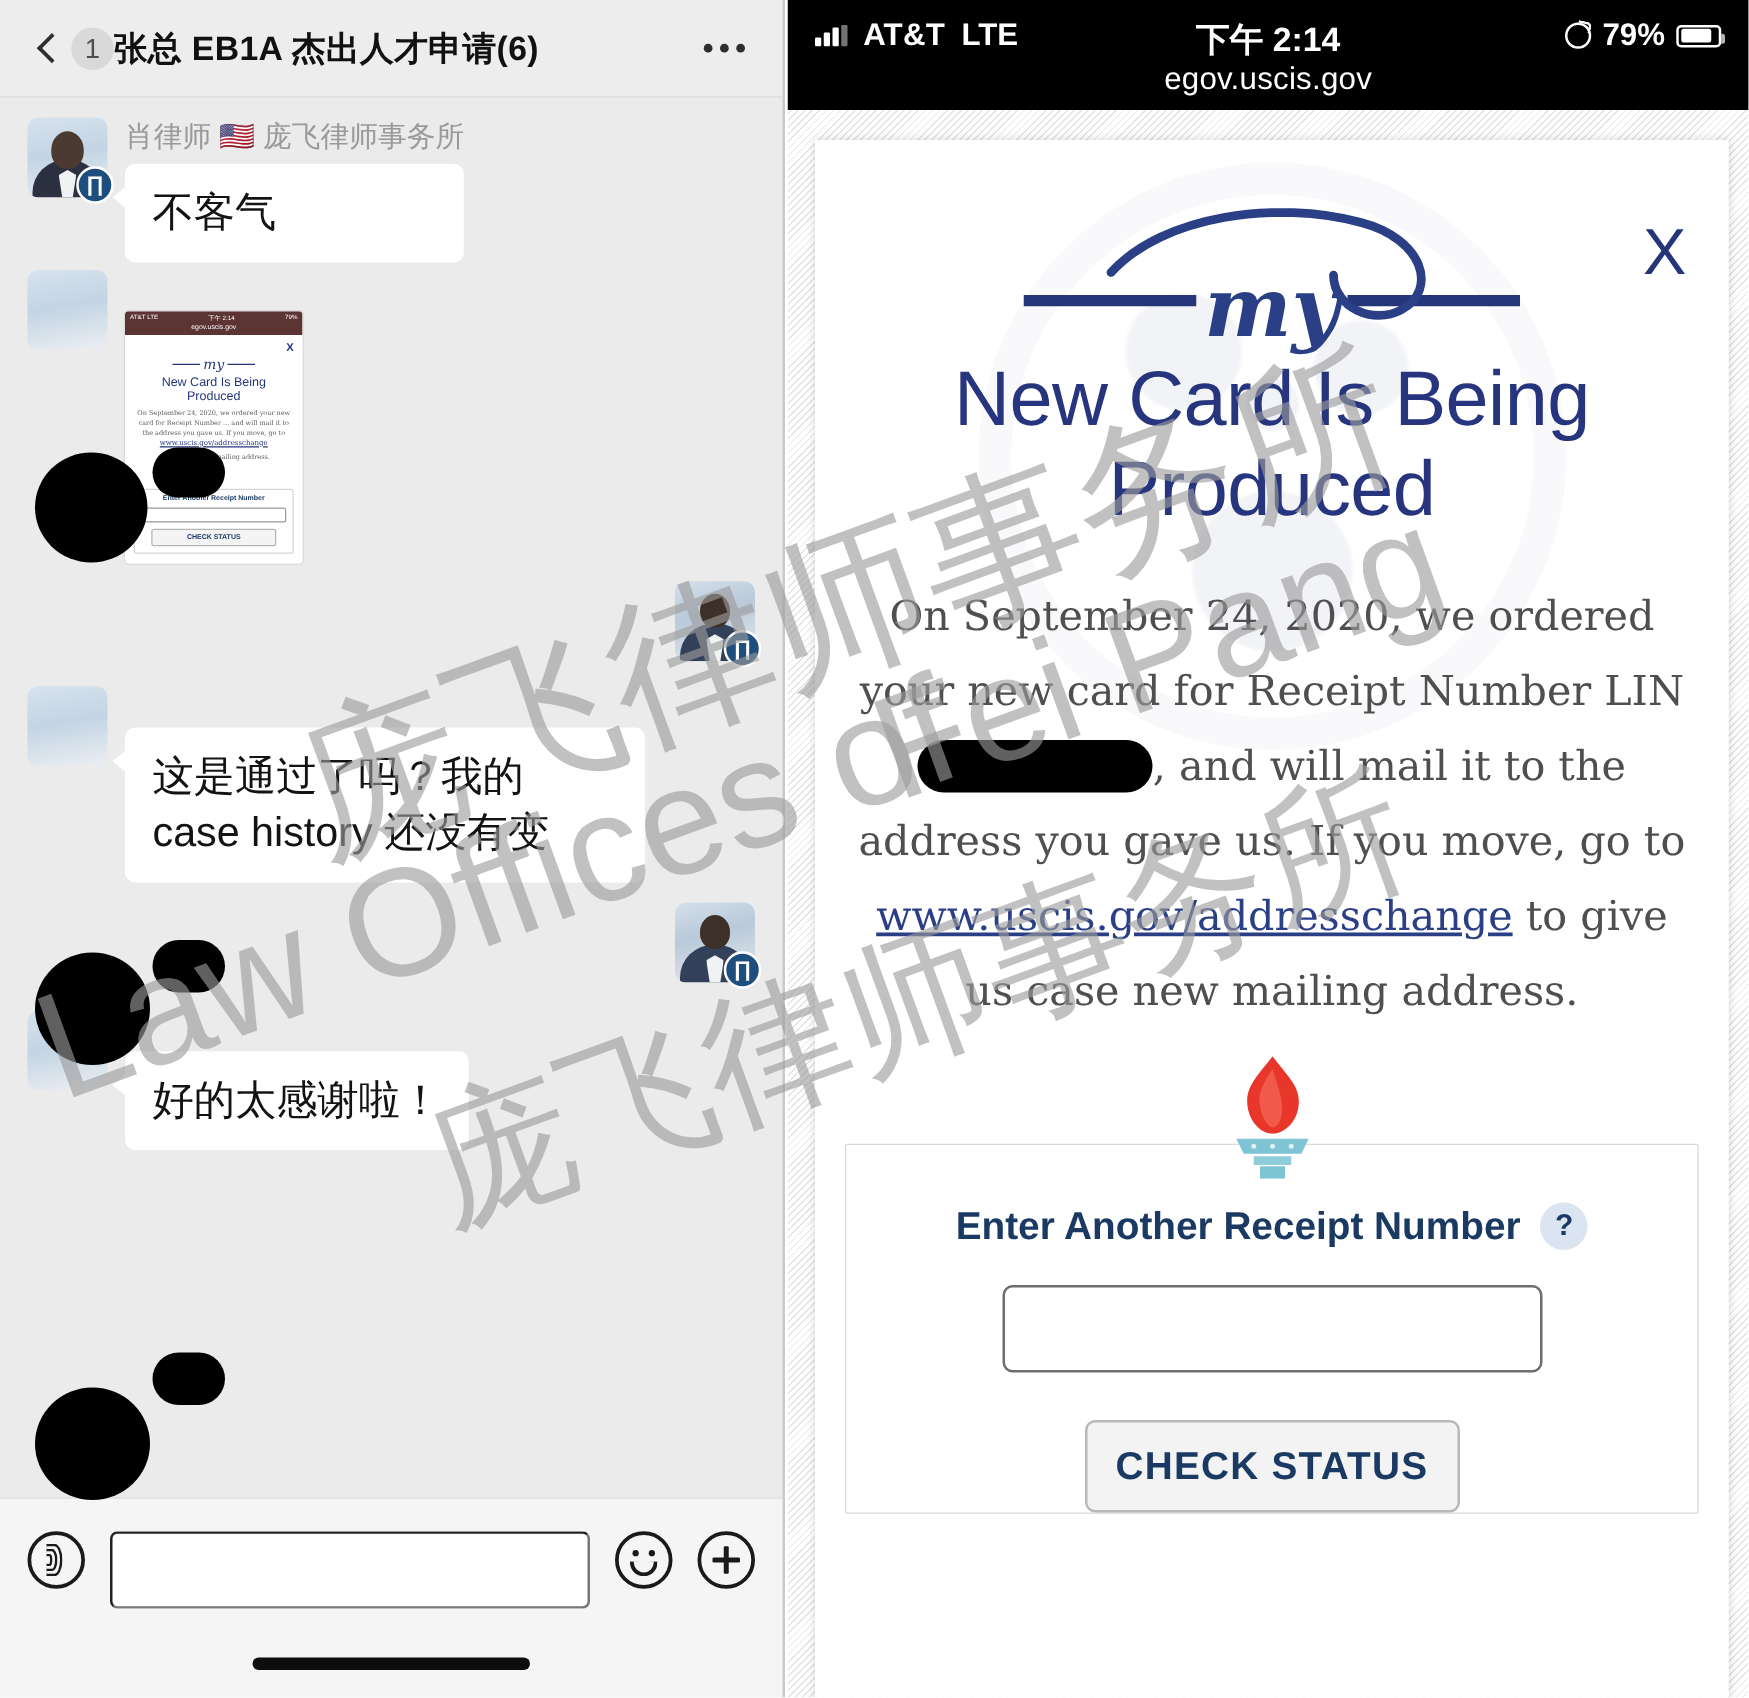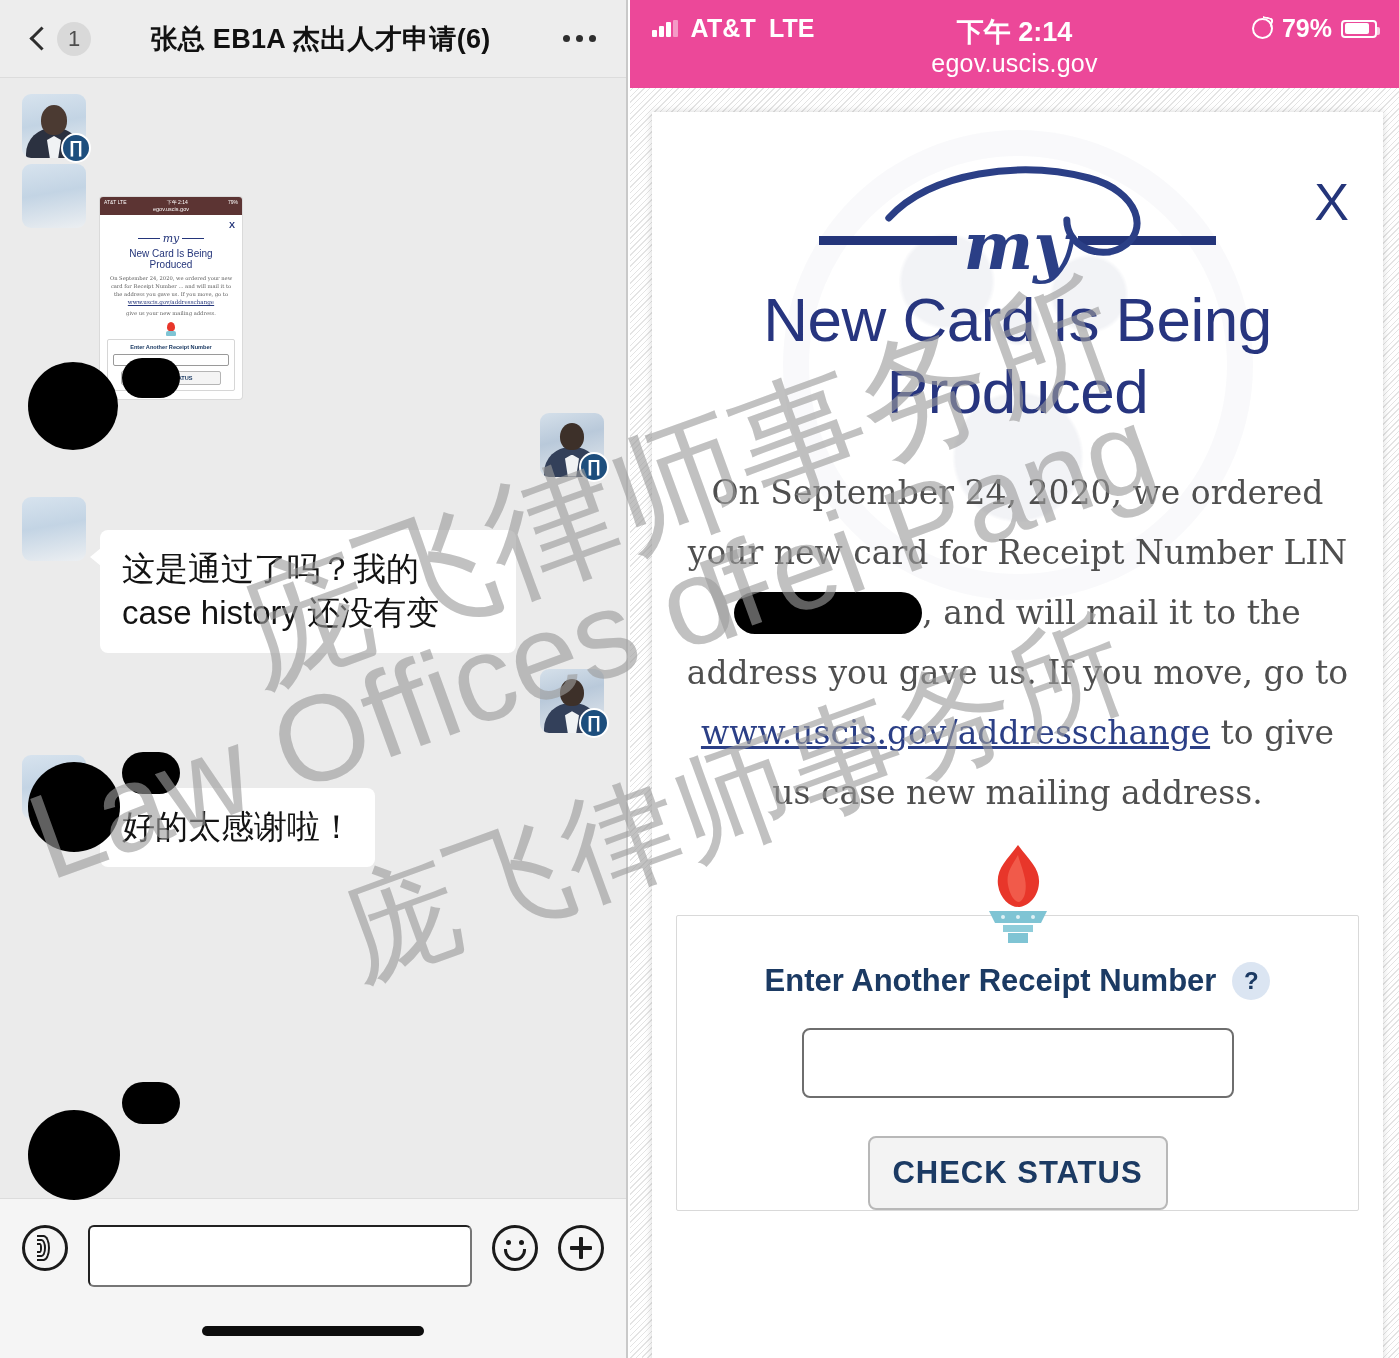--- a/index.html
+++ b/index.html
@@ -47,21 +47,21 @@
   }
   .wx-back { display: flex; align-items: center; gap: 11px; }
   .chev-left { width: 16px; height: 26px; position: relative; }
   .chev-left::before { content:""; position:absolute; left:3px; top:4px; width:14px; height:14px;
     border-left: 3.5px solid #2e2e2e; border-bottom: 3.5px solid #2e2e2e; transform: rotate(45deg); }
   .unread-pill {
     min-width: 34px; height: 34px; border-radius: 17px; background: #d9d9d9;
     color: #4d4d4d; font-size: 22px; display:flex; align-items:center; justify-content:center;
     padding: 0 10px;
   }
-  .wx-title { flex: 1; text-align: center; font-size: 27px; font-weight: 700; color: #111; letter-spacing: 0.3px; }
+  .wx-title { flex: 1; font-size: 27px; font-weight: 700; color: #111; letter-spacing: 0.3px; }
   .wx-more { width: 46px; display:flex; align-items:center; justify-content:flex-end; gap:6px; }
   .wx-more i { width: 7px; height: 7px; border-radius: 50%; background: #2e2e2e; display:block; }
 
   .wx-msgs { position: relative; height: 1040px; padding: 16px 0 0 0; }
 
   .msg-row { display: flex; padding: 0 22px; margin-bottom: 6px; position: relative; }
   .msg-row.left { justify-content: flex-start; }
   .msg-row.right { justify-content: flex-end; }
 
   .avatar { width: 64px; height: 64px; border-radius: 9px; flex: none; position: relative; overflow: visible; }
@@ -147,21 +147,21 @@
   .plus-ic::before, .plus-ic::after { content:""; position:absolute; background:#1a1a1a; border-radius:1px; }
   .plus-ic::before { left: 9px; right: 9px; height: 3.2px; top: 50%; margin-top:-1.6px; }
   .plus-ic::after { top: 9px; bottom: 9px; width: 3.2px; left: 50%; margin-left:-1.6px; }
   .wx-textfield { flex: 1; height: 62px; background: #fff; border-radius: 6px; }
   .home-ind { position: absolute; left: 50%; bottom: 22px; transform: translateX(-50%);
      width: 222px; height: 10px; border-radius: 5px; background: #0d0d0d; }
 
   
   #uscis { position: absolute; left: 630px; top: 0; width: 769px; height: 1358px;
      background: #ffffff; overflow: hidden; }
-  .sf-statusbar { height: 88px; background: #ec4899; color: #fff; position: relative;
+  .sf-statusbar { height: 88px; background: #000000; color: #fff; position: relative;
      padding: 14px 22px 0 22px; }
   .sf-top { display: flex; align-items: center; justify-content: space-between; }
   .sf-left { display:flex; align-items:center; gap: 13px; }
   .sf-bars { display:flex; align-items: flex-end; gap: 2.5px; height: 17px; }
   .sf-bars i { display:block; width: 4.5px; background:#fff; border-radius:1px; }
   .sf-bars i:nth-child(1){height:7px}.sf-bars i:nth-child(2){height:11px}
   .sf-bars i:nth-child(3){height:15px}.sf-bars i:nth-child(4){height:17px;opacity:.45}
   .sf-carrier { font-size: 25px; font-weight: 600; letter-spacing: .2px; }
   .sf-lte { font-size: 25px; font-weight: 600; }
   .sf-time { font-size: 27px; font-weight: 700; position:absolute; left:50%; transform:translateX(-50%); top:14px; }
@@ -261,20 +261,24 @@
 
       <div class="msg-row left">
         <div class="avatar">
           <div class="av-photo">
             <span class="av-body"></span>
               <span class="av-shirt"></span>
               <span class="av-head"></span>
           </div>
           <span class="av-badge">∏</span>
         </div>
+        <div class="bubble-wrap">
+          <div class="sender-name">肖律师 🇺🇸 庞飞律师事务所</div>
+          <div class="bubble in">不客气</div>
+        </div>
       </div>
 
 
       <div class="msg-row left" style="margin-bottom:14px;">
         <div class="avatar">
           <div class="av-photo"></div>
         </div>
         <div class="bubble-wrap" style="max-width:160px;">
           <div class="sender-name">&nbsp;</div>
           <div class="thumb">

